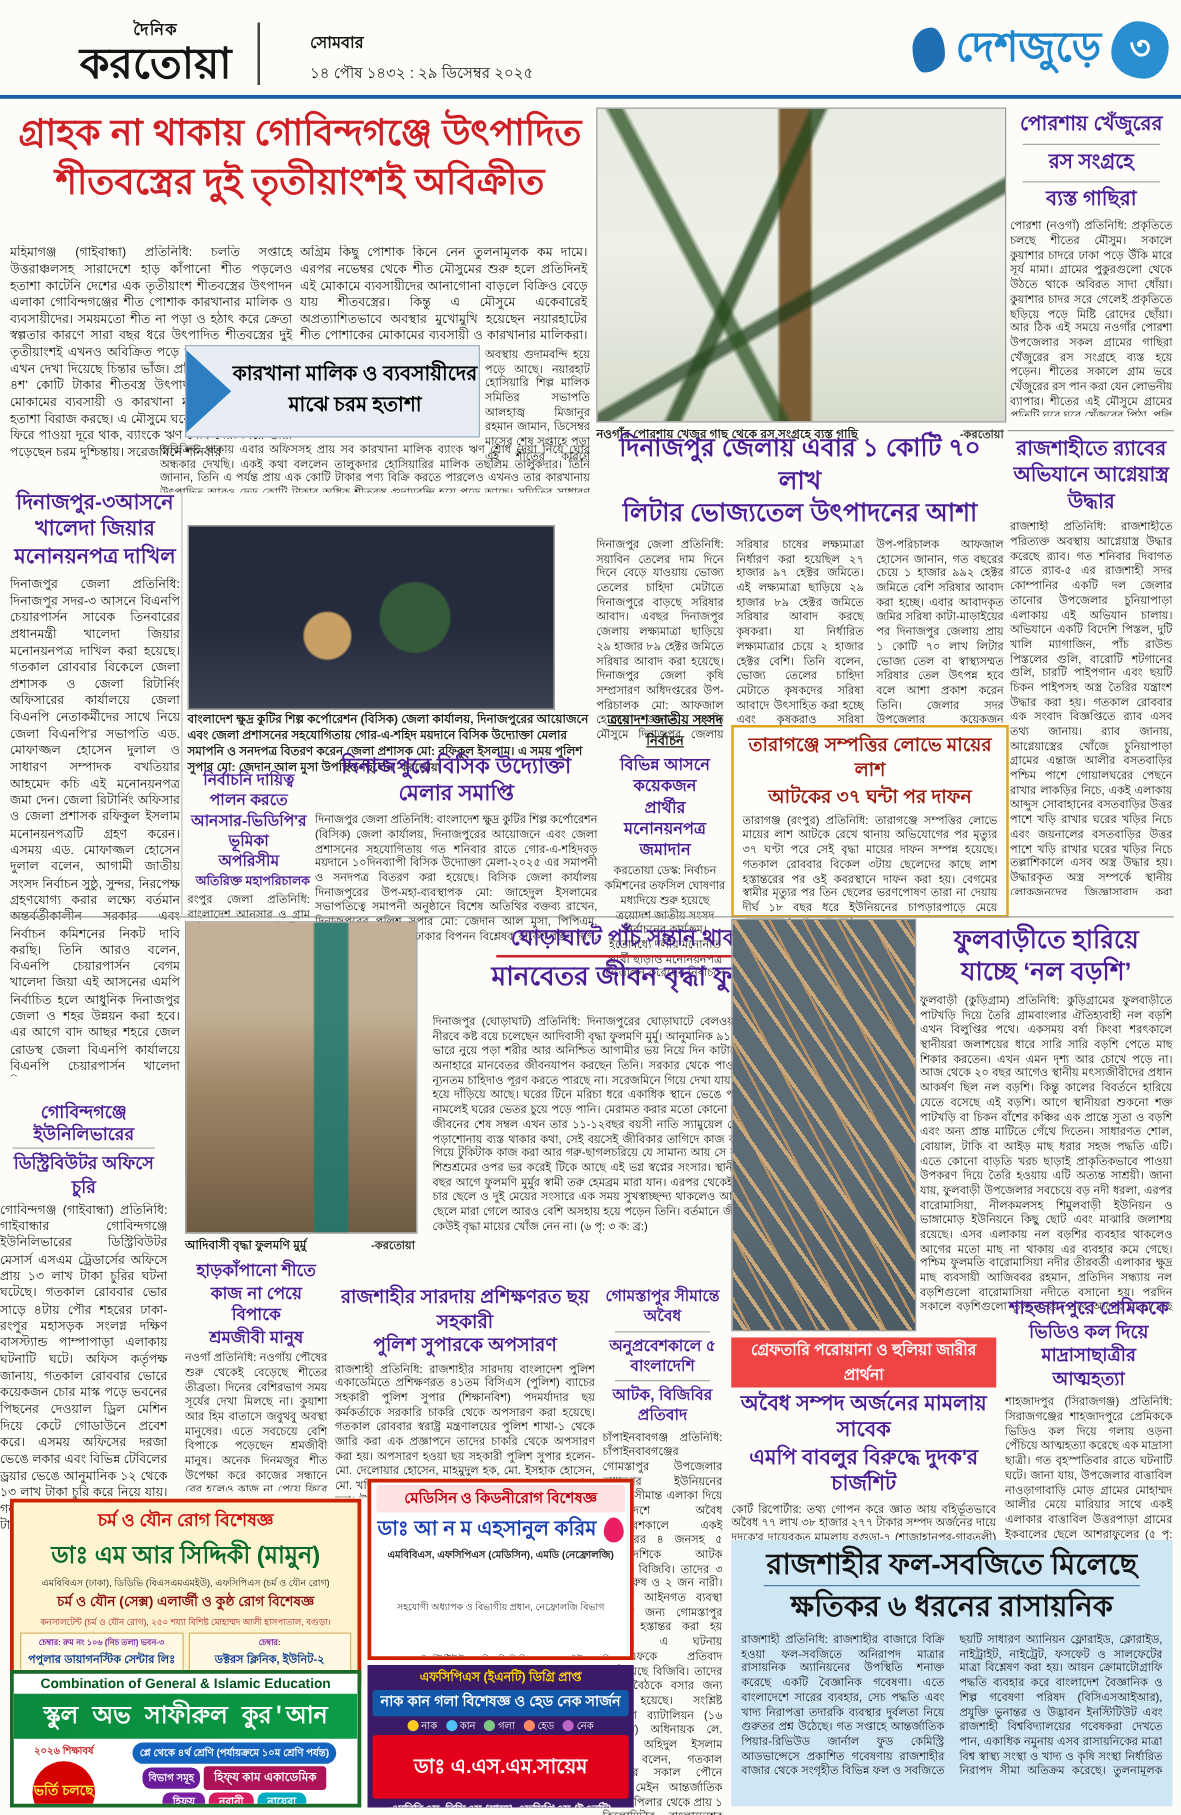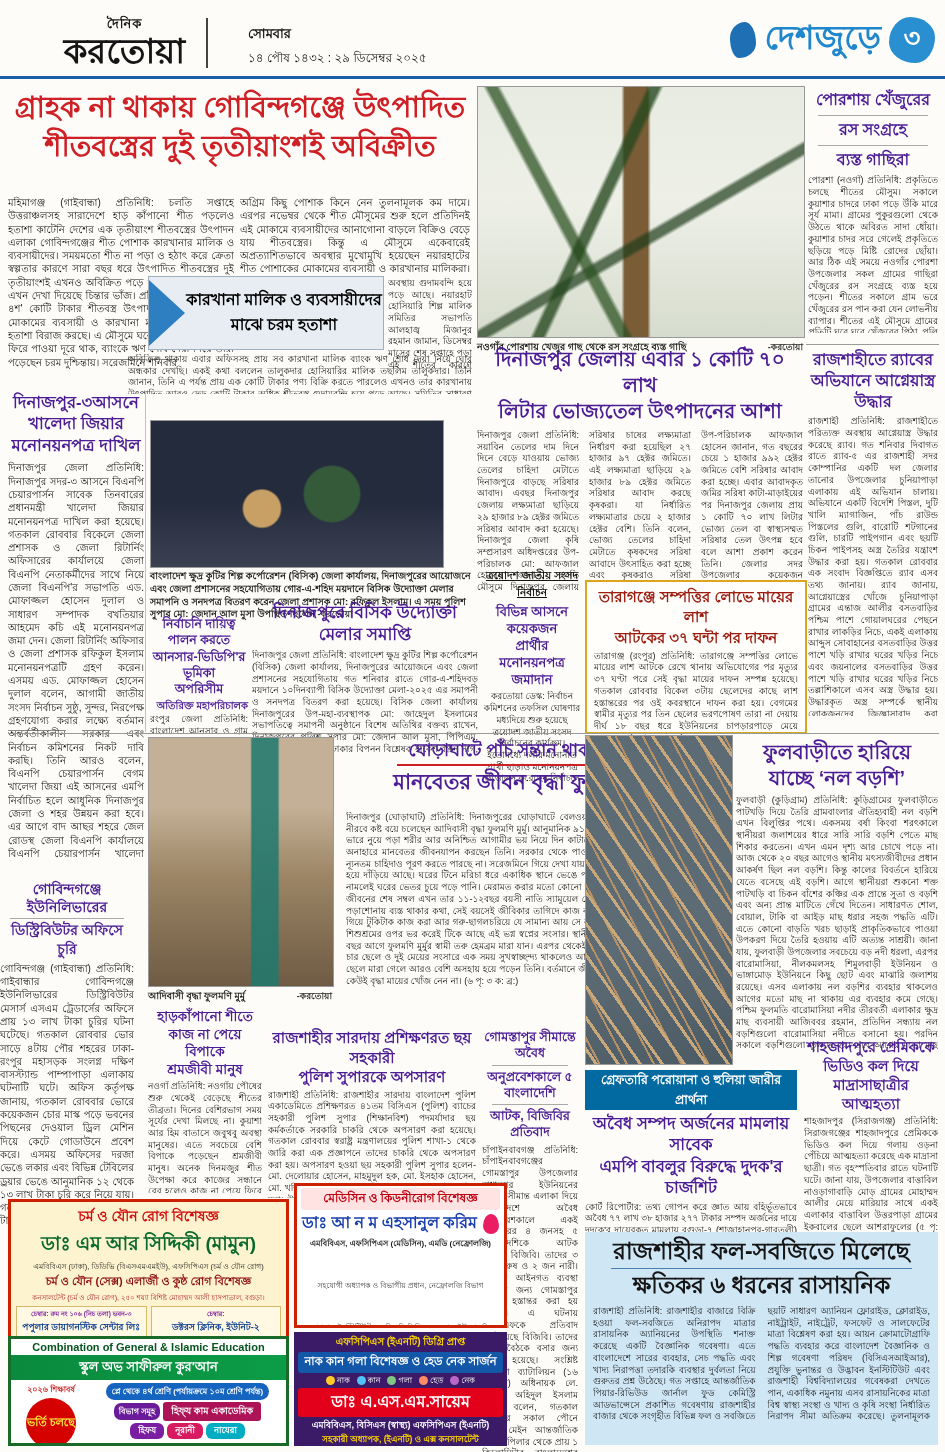--- a/index.html
+++ b/index.html
@@ -43,41 +43,41 @@
     repeating-linear-gradient(62deg,transparent 0 11px,#b79065 11px 13px,transparent 13px 24px),
     linear-gradient(160deg,#5d6b74 0 60%,#4c5a63 100%);}
   .credit{font-size:9px;font-weight:bold;color:#333;}
   
   .insetbox{background:#e7edf3;border:1px solid #9fb0bf;display:flex;align-items:center;}
   .tri{width:0;height:0;border-top:33px solid transparent;border-bottom:33px solid transparent;border-left:36px solid #2d7fc2;}
   .insettxt{flex:1;text-align:center;color:#000000;font-weight:bold;font-size:16px;line-height:1.55;}
   
   .goldbox{border:2px solid #dba61e;background:#fffefb;padding:5px 7px;}
   .goldhead{color:#9c1d10;font-weight:bold;text-align:center;font-size:15px;line-height:1.35;}
-  .redbanner{background:#0369a1;color:#fff;font-weight:bold;text-align:center;font-size:12.5px;line-height:20px;}
+  .redbanner{background:#ef4444;color:#fff;font-weight:bold;text-align:center;font-size:12.5px;line-height:20px;}
   .bluebox{background:#cfe6f5;padding:4px 8px;}
   .blueboxhead{font-size:23px;font-weight:bold;text-align:center;line-height:1.35;}
   .bluesep{border-top:1px solid #4a7fae;margin:1px 18px;}
   
   .ad{position:absolute;overflow:hidden;box-sizing:border-box;}
   .ad1{border:3px solid #cc2200;background:#fdf3cf;padding:3px 5px;text-align:center;margin-top:16px;}
   .ad1top{color:#d01010;font-weight:bold;font-size:14px;}
   .ad1name{color:#0a6a2e;font-weight:bold;font-size:19px;}
   .ad1deg{font-size:7.5px;color:#222;}
   .ad1spec{font-size:11px;font-weight:bold;color:#8b0f0f;}
   .ad1cons{font-size:7px;color:#b02020;}
   .chcols{display:flex;gap:4px;margin-top:2px;text-align:center;}
   .chcol{flex:1;border:1px solid #d8b86a;background:#fff8e2;padding:2px;}
   .chlabel{font-size:6.5px;color:#7b1fa2;font-weight:bold;}
   .chname{font-size:9px;font-weight:bold;color:#0b3d91;}
   .chaddr{font-size:6.5px;color:#333;}
   .chserial{font-size:7px;font-weight:bold;color:#c00;}
   .ad2{border:3px solid #1a6b2a;background:#ffffff;text-align:center;}
   .ad2top{font-size:11px;font-weight:bold;color:#06541e;padding:2px 0;}
-  .ad2title{background:linear-gradient(90deg,#0a8a3e,#0c9c46);color:#fff;font-weight:bold;font-size:13px;padding:2px 16px;}
+  .ad2title{background:linear-gradient(90deg,#0a8a3e,#0c9c46);color:#fff;font-weight:bold;font-size:19px;padding:2px 16px;font-family:Liberation Mono, monospace;}
   .ad2row{display:flex;padding:3px;gap:4px;align-items:flex-start;}
   .ad2left{width:74px;display:flex;flex-direction:column;align-items:center;gap:2px;}
   .yearred{color:#c62828;font-size:8px;font-weight:bold;}
   .admcircle{width:50px;height:50px;border-radius:50%;background:#d50000;color:#ffeb3b;font-weight:bold;font-size:11px;
              display:flex;align-items:center;justify-content:center;text-align:center;line-height:1.2;}
   .ad2right{flex:1;display:flex;flex-direction:column;gap:2px;align-items:center;}
   .bluepill{background:#1565c0;color:#fff;font-size:8px;font-weight:bold;border-radius:9px;padding:2px 6px;}
   .deptrow{display:flex;gap:3px;align-items:center;}
   .ppill{background:#6a1b9a;color:#fff;font-size:8px;font-weight:bold;border-radius:7px;padding:2px 5px;}
   .mband{background:#ad1457;color:#fff;font-size:9.5px;font-weight:bold;padding:2px 8px;border-radius:3px;}
@@ -96,21 +96,21 @@
   .ad3ch{flex:1;background:#7b1fa2;color:#fff;font-size:8.5px;font-weight:bold;display:flex;align-items:center;justify-content:center;border-radius:3px;padding:2px;}
   .ad3times{flex:1.3;text-align:center;}
   .ad3tlabel{color:#d01010;font-weight:bold;font-size:9px;text-decoration:underline;}
   .ad3time{font-size:7.5px;color:#222;}
   .ad4{background:#3b1b67;color:#fff;text-align:center;padding:2px 4px;}
   .ad4l1{color:#ffd600;font-weight:bold;font-size:10px;}
   .ad4l2{background:#1358a8;color:#fff;font-weight:bold;font-size:11.5px;border-radius:3px;padding:1px 0;margin:1px 0;}
   .iconrow{display:flex;justify-content:center;gap:7px;margin:1px 0;}
   .icn{display:flex;align-items:center;gap:2px;font-size:8px;color:#fff;text-align:right;}
   .icnb{width:9px;height:9px;border-radius:50%;}
-  .ad4name{background:#e2001a;color:#fff;font-weight:bold;font-size:16px;border-radius:3px;padding:1px 0;margin:1px 0;}
+  .ad4name{background:#e2001a;color:#fff;font-weight:bold;font-size:16px;border-radius:3px;padding:12px 0;margin:1px 0;}
   .ad4deg{font-size:9px;font-weight:bold;}
   .ad4post1{color:#ffd600;font-size:8.5px;font-weight:bold;}
   .kicker-red-rule{height:2px;background:#cf2026;width:70%;margin:2px auto;}
   .kickline{font-size:10.5px;font-weight:bold;text-align:center;text-decoration:underline;}
   .cols3{column-count:3;column-gap:10px;}
   .cols2{column-count:2;column-gap:12px;}
 </style>
 </head>
 <body>
 

